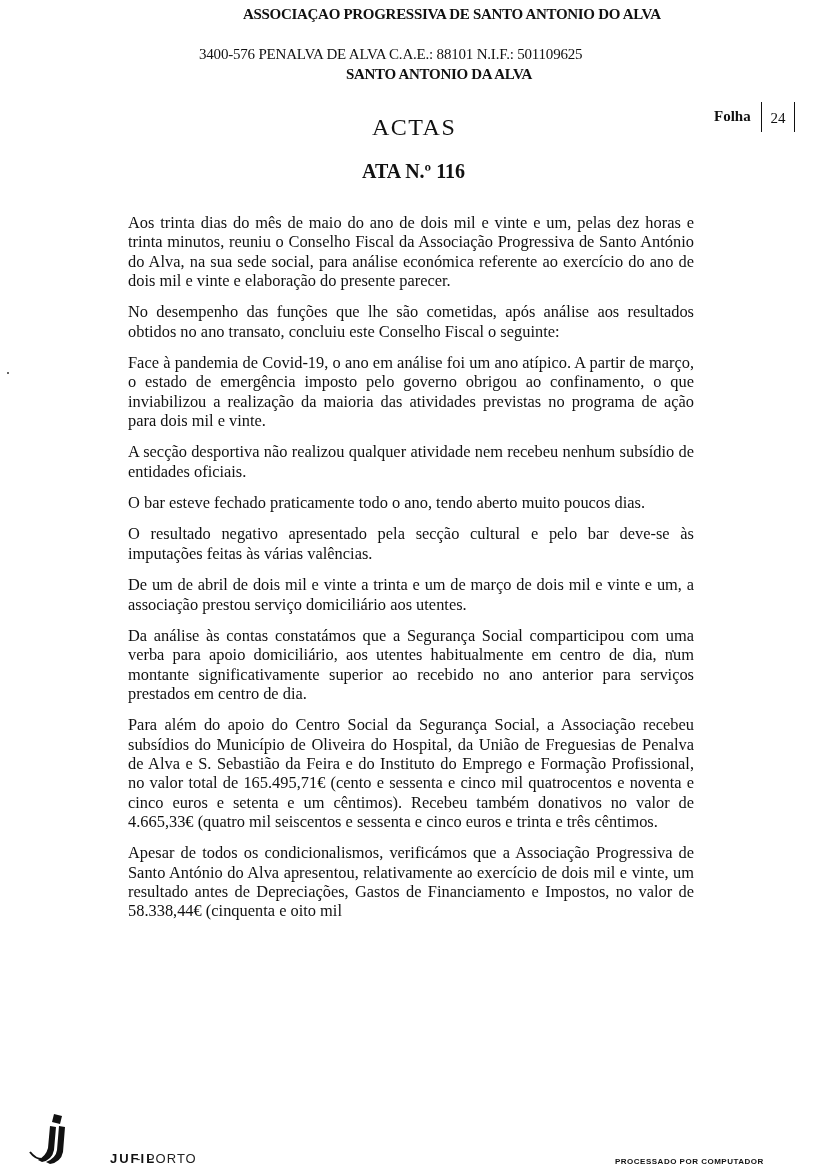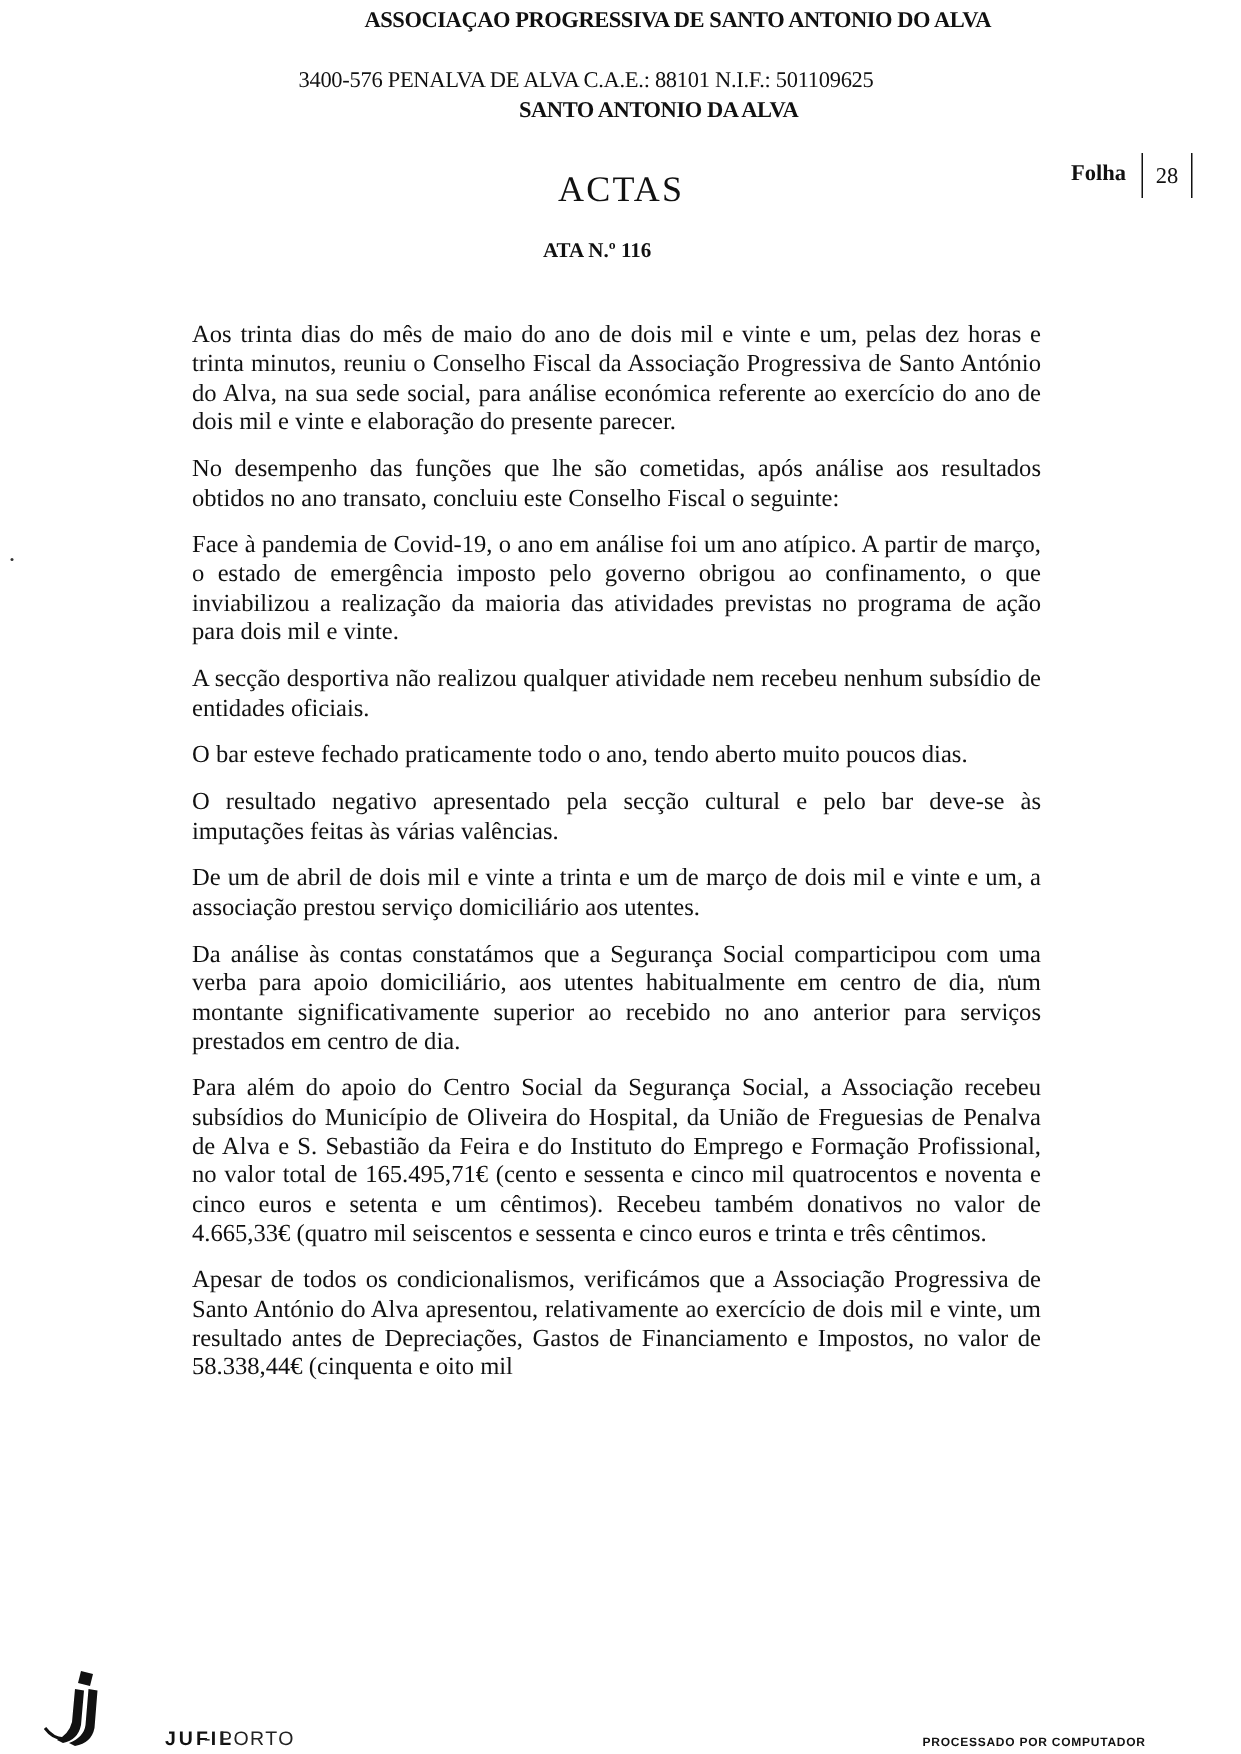--- a/index.html
+++ b/index.html
@@ -8,42 +8,42 @@
     font-family: "Liberation Serif", "DejaVu Serif", serif; color: #111;
   }
   .h1 { position: absolute; top: 6px; left: 243px; font-size: 15px; font-weight: bold; letter-spacing: -0.3px; white-space: nowrap; }
   .h2 { position: absolute; top: 26px; left: 346px; font-size: 15px; font-weight: bold; letter-spacing: -0.3px; white-space: nowrap; margin-top: 40px; }
   .h3 { position: absolute; top: 46px; left: 199px; font-size: 15px; letter-spacing: -0.2px; white-space: nowrap; }
   .actas { position: absolute; top: 114px; left: 372px; font-size: 24px; letter-spacing: 1.5px; }
   .folha { position: absolute; top: 108px; left: 714px; font-size: 15px; font-weight: bold; }
   .folha-box { position: absolute; top: 102px; left: 761px; width: 32px; height: 30px;
     border-left: 1.5px solid #111; border-right: 1.5px solid #111;
     font-size: 15px; text-align: center; line-height: 32px; }
-  .ata-no { position: absolute; top: 160px; left: 362px; font-size: 14px; font-weight: bold; }
+  .ata-no { position: absolute; top: 160px; left: 362px; font-size: 20px; font-weight: bold; }
   .body-text {
     position: absolute; top: 201px; left: 116px; width: 590px;
     font-size: 16.4px; line-height: 19.35px; text-align: justify;
   }
   .body-text p { margin: 12px; }
   .dot { position: absolute; width: 2px; height: 2px; background: #333; border-radius: 50%; }
   .logo { position: absolute; left: 28px; top: 1112px; width: 48px; height: 52px; }
   .brand { position: absolute; left: 66px; top: 1151px; font-family: "Liberation Sans", sans-serif; font-size: 13px; font-weight: bold; letter-spacing: 2px; margin-left: 44px; }
   .brand-city { position: absolute; left: 136px; top: 1151px; font-family: "Liberation Sans", sans-serif; font-size: 13px; letter-spacing: 1px; color: #222; }
   .footer-right { position: absolute; left: 615px; top: 1157px; font-family: "Liberation Sans", sans-serif; font-size: 8px; font-weight: bold; letter-spacing: 0.5px; white-space: nowrap; }
 </style>
 </head>
 <body>
 
 <div class="h1">ASSOCIAÇAO PROGRESSIVA DE SANTO ANTONIO DO ALVA</div>
 <div class="h2">SANTO ANTONIO DA ALVA</div>
 <div class="h3">3400-576 PENALVA DE ALVA   C.A.E.: 88101 N.I.F.: 501109625</div>
 
 <div class="actas">ACTAS</div>
 <div class="folha">Folha</div>
-<div class="folha-box">28</div>
+<div class="folha-box">24</div>
 
 <div class="ata-no">ATA N.º 116</div>
 
 <div class="body-text">
   <p>Aos trinta dias do mês de maio do ano de dois mil e vinte e um, pelas dez horas e trinta minutos, reuniu o Conselho Fiscal da Associação Progressiva de Santo António do Alva, na sua sede social, para análise económica referente ao exercício do ano de dois mil e vinte e elaboração do presente parecer.</p>
   <p>No desempenho das funções que lhe são cometidas, após análise aos resultados obtidos no ano transato, concluiu este Conselho Fiscal o seguinte:</p>
   <p>Face à pandemia de Covid-19, o ano em análise foi um ano atípico. A partir de março, o estado de emergência imposto pelo governo obrigou ao confinamento, o que inviabilizou a realização da maioria das atividades previstas no programa de ação para dois mil e vinte.</p>
   <p>A secção desportiva não realizou qualquer atividade nem recebeu nenhum subsídio de entidades oficiais.</p>
   <p>O bar esteve fechado praticamente todo o ano, tendo aberto muito poucos dias.</p>
   <p>O resultado negativo apresentado pela secção cultural e pelo bar deve-se às imputações feitas às várias valências.</p>

